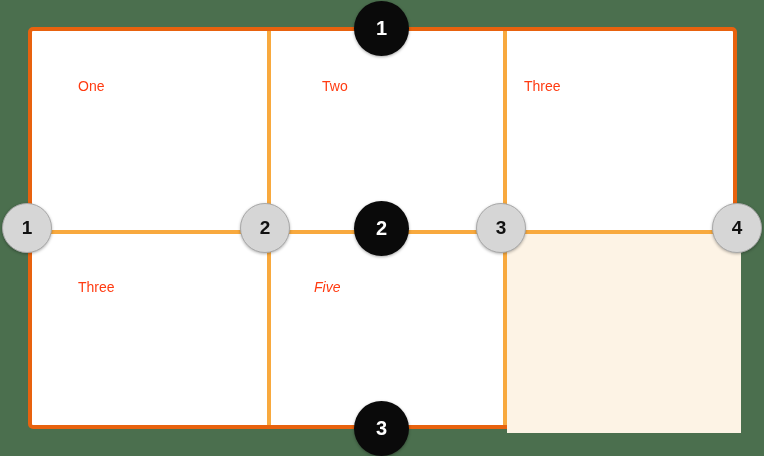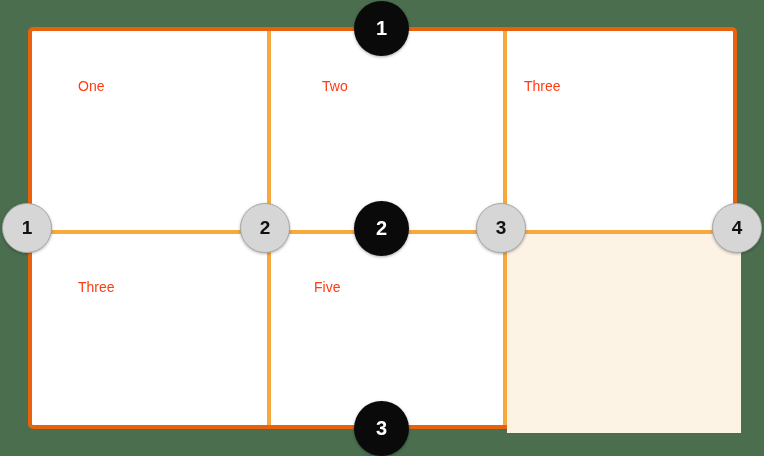--- a/index.html
+++ b/index.html
@@ -80,21 +80,21 @@
     color: #ff3b11;
     font-size: 14px;
     line-height: 16px;
     white-space: nowrap;
     user-select: none;
   }
   #label-one   { left: 46px;  top: 47px; }
   #label-two   { left: 290px; top: 47px; }
   #label-three { left: 492px; top: 47px; }
   #label-four  { left: 46px;  top: 248px; }
-  #label-five  { left: 282px; top: 248px; }
+  #label-five  { left: 282px; top: 248px; font-style: italic; }
 
   
   .handle {
     position: absolute;
     display: flex;
     align-items: center;
     justify-content: center;
     border-radius: 50%;
     font-weight: bold;
     user-select: none;

